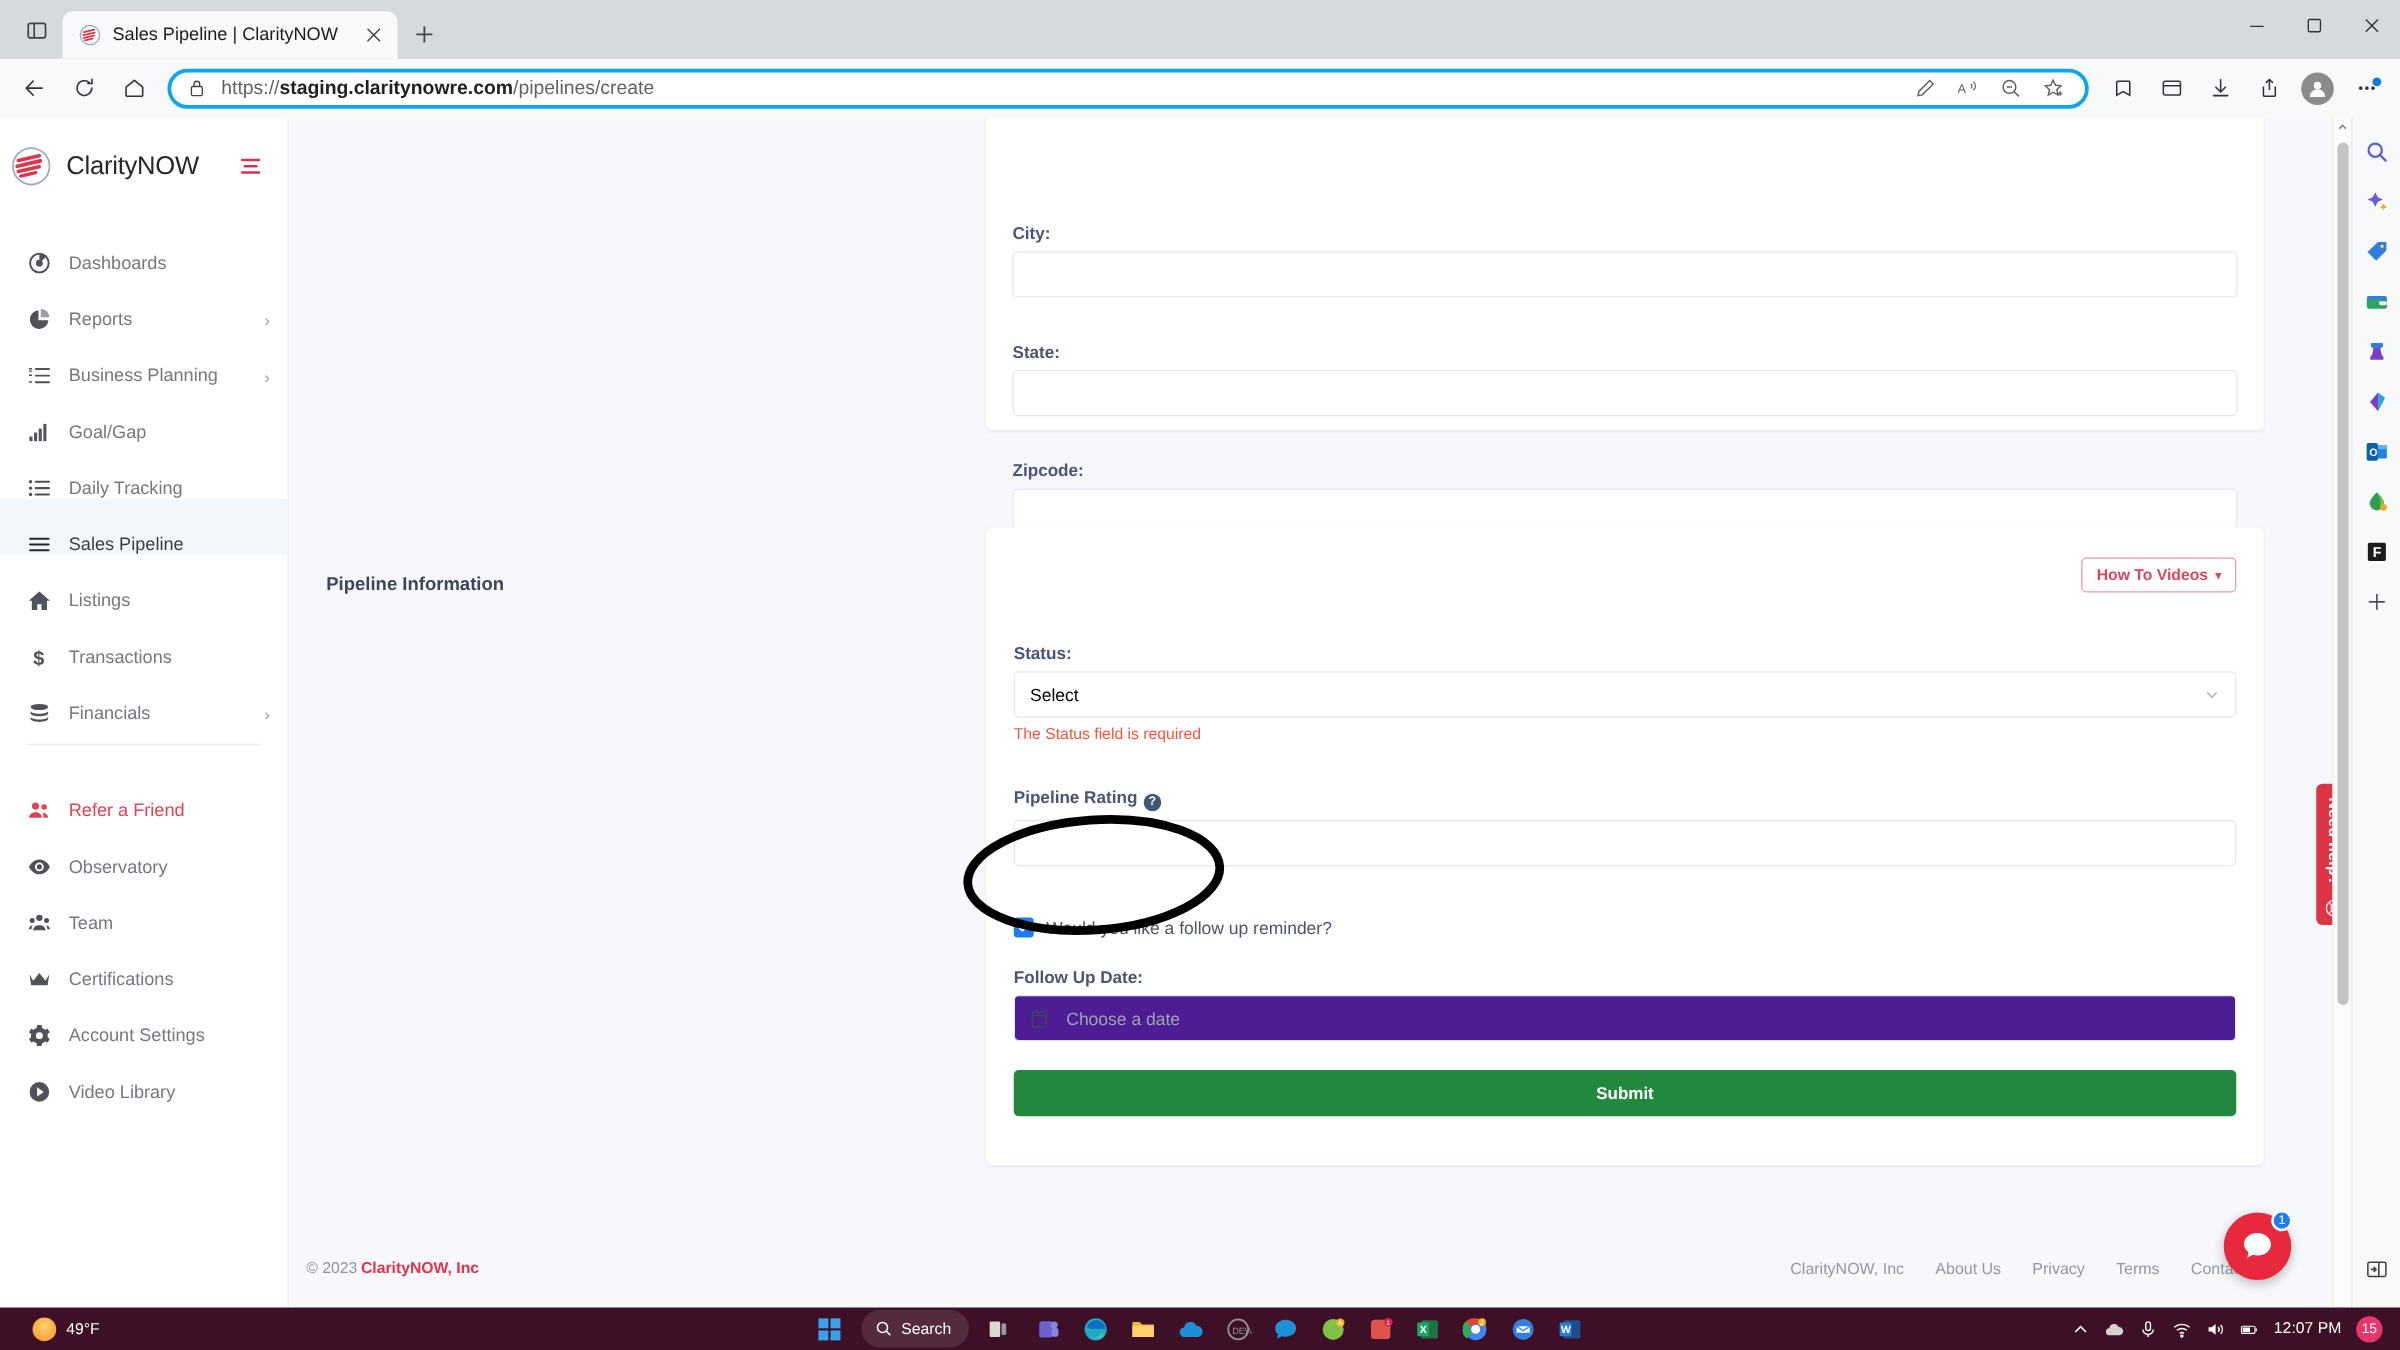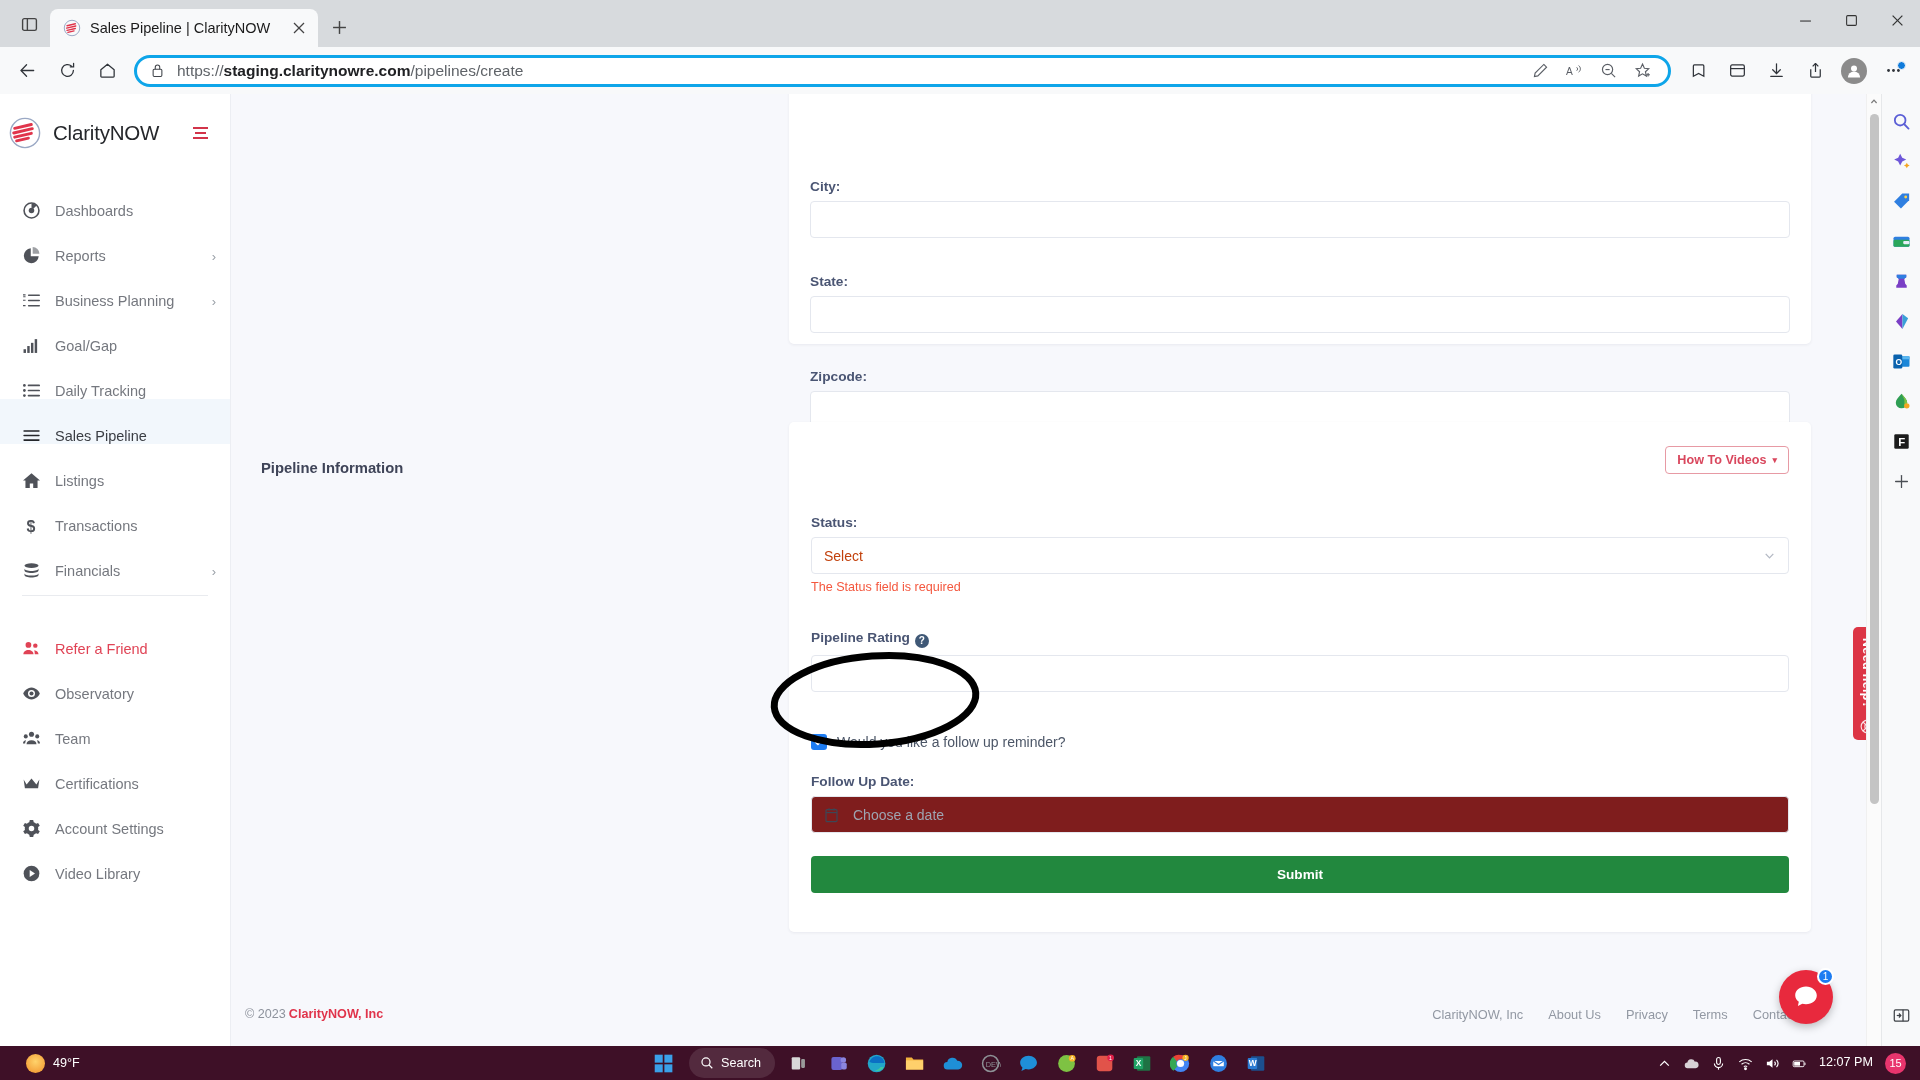--- a/index.html
+++ b/index.html
@@ -119,21 +119,21 @@
   .fld-label { font-size: 13.7px; font-weight: 700; color: #4a5573; margin-bottom: 7px; display:block; }
   .fld-input {
     width: 100%; height: 37px; border: 1px solid #e4e7ee; border-radius: 4px;
     background: #fff; font-size: 14px; color: #444; padding: 0 12px;
     font-family: "Liberation Sans", sans-serif;
   }
   .fld-input::placeholder { color: #b7bcc7; }
   .fld-select {
     width: 100%; height: 37px; border: 1px solid #e4e7ee; border-radius: 4px;
     background: #fff; display: flex; align-items: center; padding: 0 12px;
-    font-size: 14px; color: #c2410c;
+    font-size: 14px; color: #000000;
   }
   .fld-select .sel-caret { margin-left: auto; color: #b4b9c4; }
   .fld-select .sel-caret svg { width: 13px; height: 13px; display:block; }
   .fld-error { font-size: 12.6px; color: #f4573e; margin-top: 6px; }
 
   .how-to-btn {
     position: absolute; border: 1px solid #e79aa4; color: #d9475d;
     background: #fff; border-radius: 4px; font-size: 12.6px; font-weight: 700;
     padding: 6px 11px; display: flex; align-items: center; gap: 6px;
     font-family: "Liberation Sans", sans-serif;
@@ -149,21 +149,21 @@
   .chk-row { display: flex; align-items: center; gap: 10px; }
   .chk-box {
     width: 16px; height: 16px; border-radius: 3px; background: #1d7cf2;
     display: flex; align-items: center; justify-content: center; flex: 0 0 auto;
   }
   .chk-box svg { width: 10px; height: 10px; }
   .chk-label { font-size: 14px; color: #4c5667; }
 
   .date-field {
     width: 100%; height: 37px; border: 1px solid #e4e7ee; border-radius: 4px;
-    background: #7f1d1d; display: flex; align-items: center; padding: 0 12px; gap: 14px;
+    background: #4c1d95; display: flex; align-items: center; padding: 0 12px; gap: 14px;
   }
   .date-field .cal-ico { color: #3d4756; display:flex; }
   .date-field .cal-ico svg { width: 15px; height: 16px; }
   .date-field .dphold { font-size: 14px; color: #9ea4b1; }
 
   .submit-btn {
     width: 100%; height: 37px; background: #22883e; color: #fff;
     border: none; border-radius: 4px; font-size: 13.6px; font-weight: 700;
     font-family: "Liberation Sans", sans-serif;
   }

